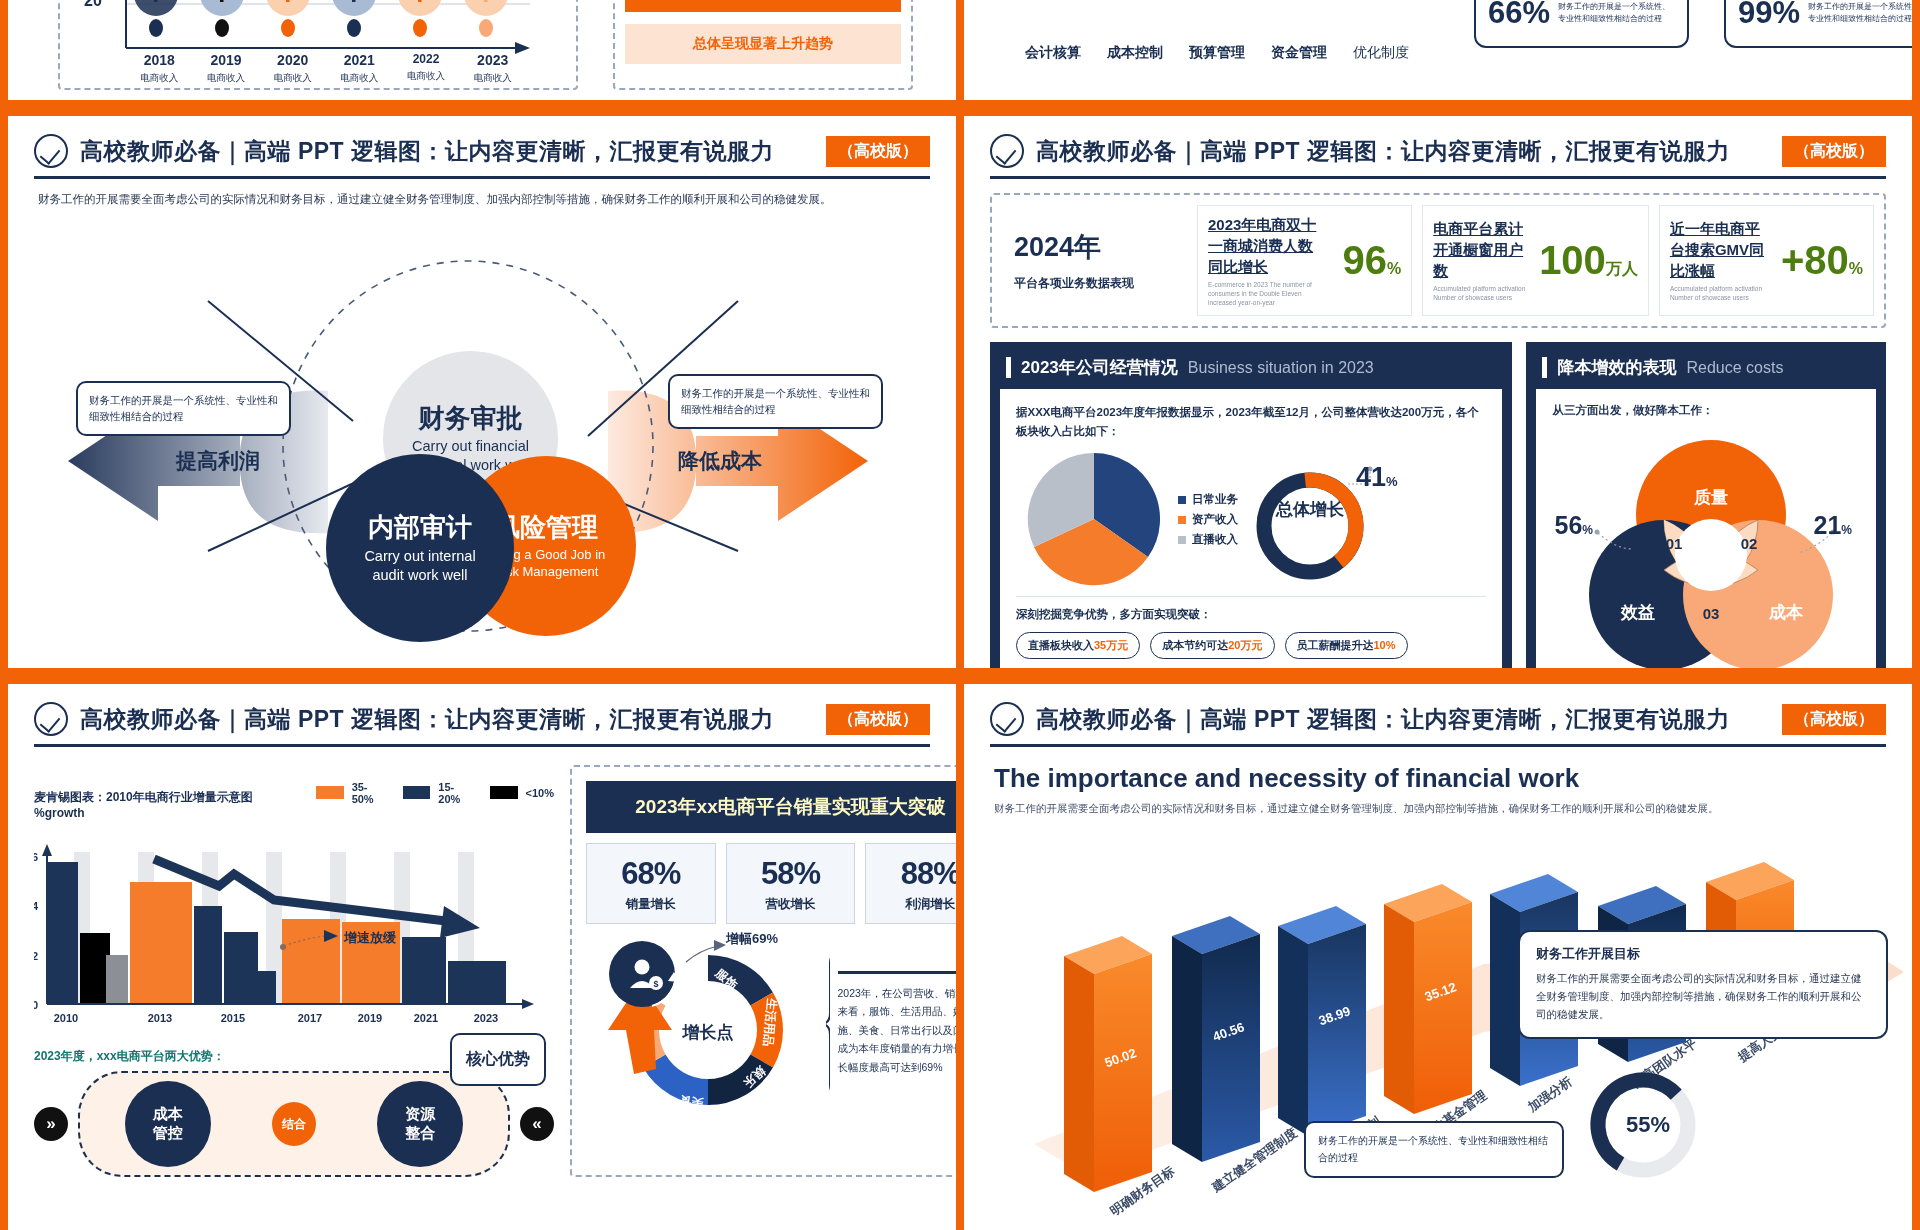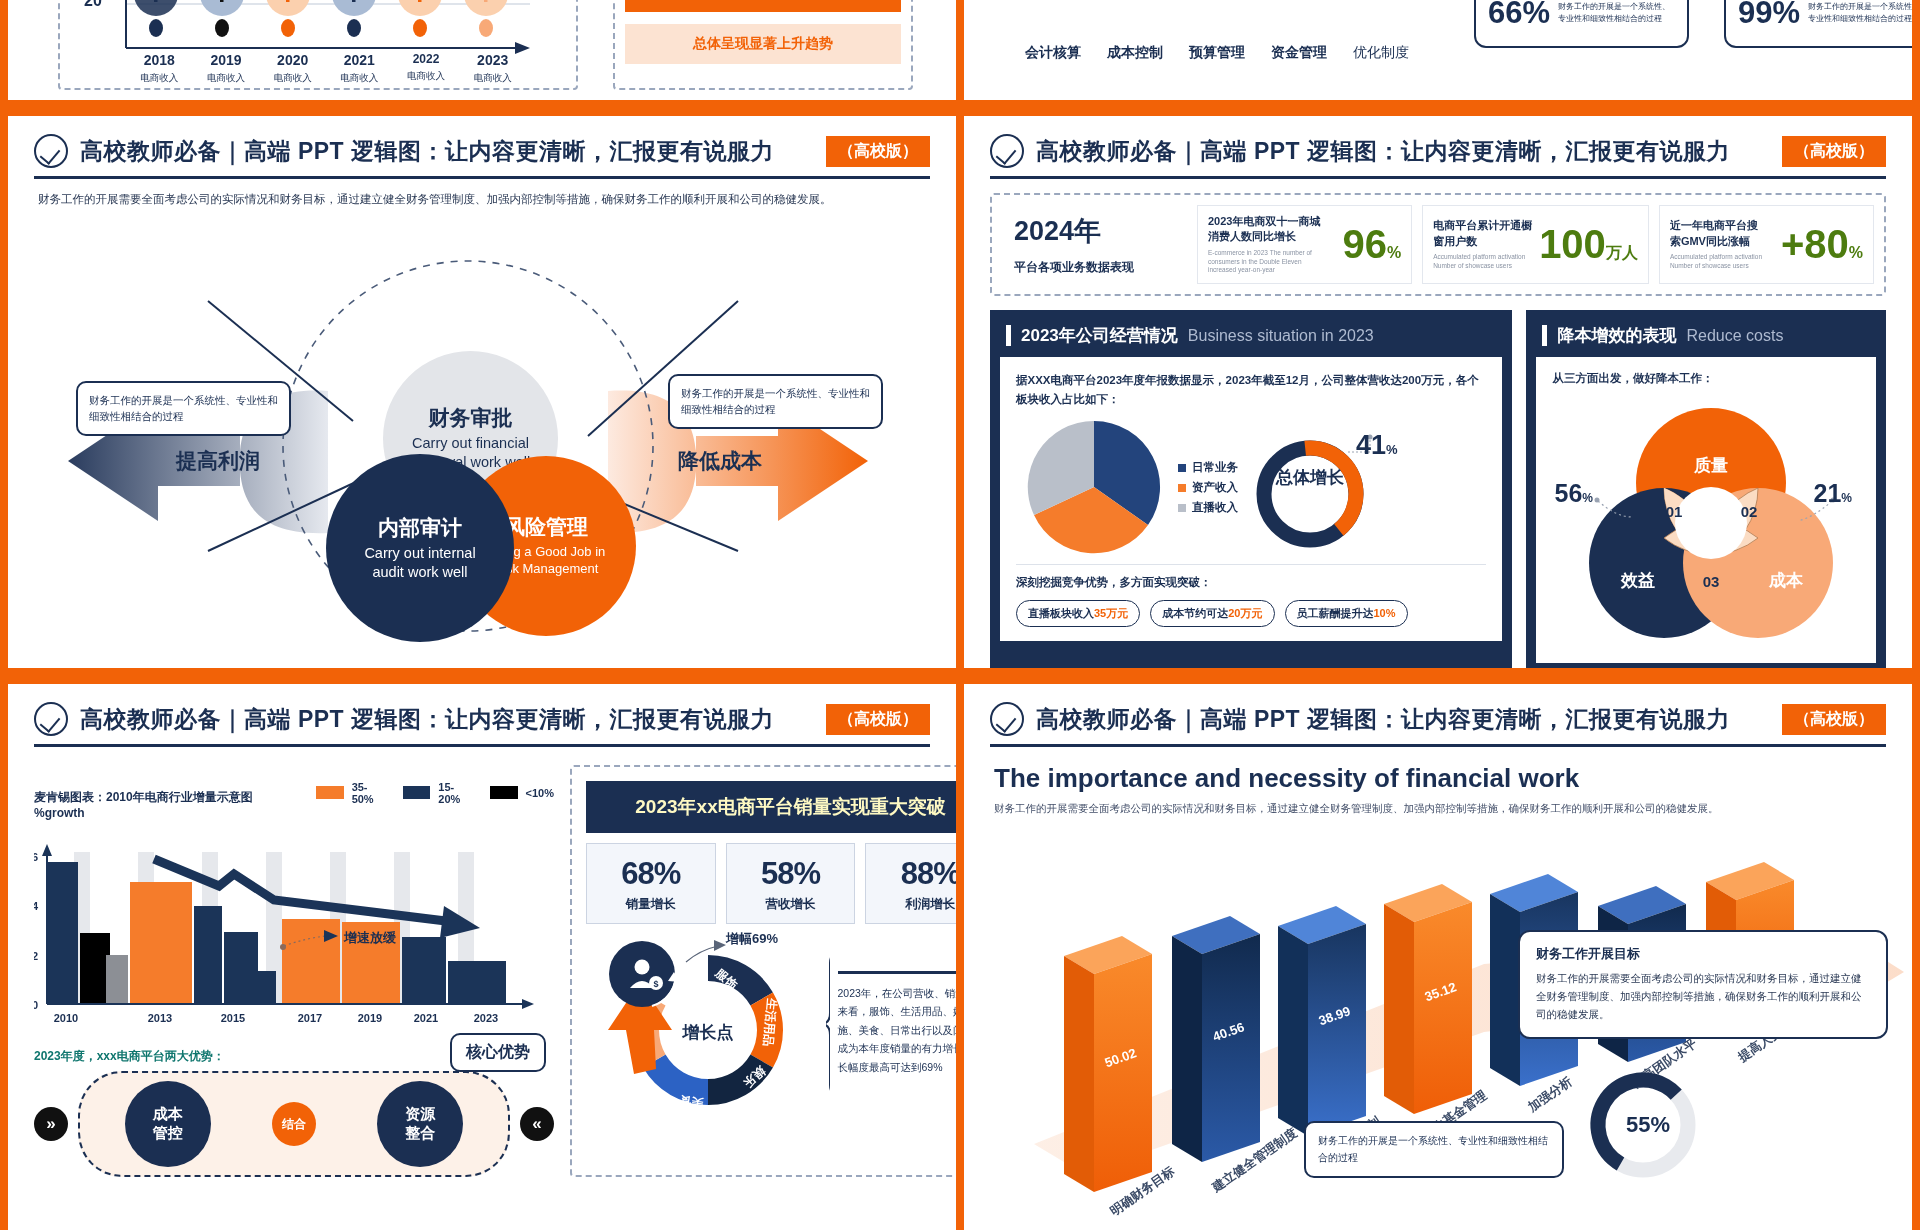--- a/index.html
+++ b/index.html
@@ -35,31 +35,31 @@
   
   .dashed { border:2px dashed #9aa7bd; border-radius:4px; }
 
   
   .bubble { border:2px solid #1B2F52; border-radius:10px; background:#fff;
             font-size:10.5px; color:#1B2F52; line-height:1.55; padding:9px 11px; position:absolute;}
 
   
   .vcircle { position:absolute; border-radius:50%; display:flex; flex-direction:column;
              align-items:center; justify-content:center; text-align:center; }
-  .vc-title{ font-size:21px; font-weight:bold; line-height:1.25;}
+  .vc-title{ font-size:26px; font-weight:bold; line-height:1.25;}
   .vc-sub  { font-size:14.5px; line-height:1.3; margin-top:3px;}
 
   
   .kpi-strip { display:flex; align-items:stretch; gap:10px; padding:10px; }
   .kpi-box { background:#fff; border:1px solid #e3e7ee; flex:1; display:flex;
              align-items:center; padding:8px 10px; gap:6px; }
   .kpi-lead { border-left:5px solid #1B2F52; padding-left:12px; }
   .kpi-yr { font-size:27px; font-weight:bold; color:#1B2F52; }
   .kpi-yr-sub { font-size:12px; color:#1B2F52; font-weight:bold; margin-top:4px;}
-  .kpi-txt { font-size:11px; color:#1B2F52; font-weight:bold; line-height:1.4; }
+  .kpi-txt { font-size:15px; color:#1B2F52; font-weight:bold; line-height:1.4;text-decoration:underline; }
   .kpi-en { font-size:6.5px; color:#8a93a3; line-height:1.35; margin-top:4px; font-weight:normal;}
   .kpi-num { font-size:40px; font-weight:bold; color:#4d7c0f; margin-left:auto; white-space:nowrap;}
   .kpi-num small { font-size:16px; }
   .panel { background:#1B2F52; padding:10px; }
   .panel-h { display:flex; align-items:center; gap:10px; padding:4px 4px 10px 6px;}
   .panel-h .bar { width:5px; height:21px; background:#fff; }
   .panel-h .cn { color:#fff; font-size:17px; font-weight:bold;}
   .panel-h .en { color:#aebad0; font-size:16px;}
   .panel-body { background:#fff; padding:14px 16px; }
 
@@ -477,21 +477,21 @@
 
             <path d="M250 120 Q272 112 292 110" fill="none" stroke="#8a6a5c" stroke-width="1.2" stroke-dasharray="2 3"></path>
             <circle cx="249" cy="121" r="3" fill="#8a6a5c"></circle>
             <polygon points="290,104 304,110 290,116" fill="#1B3458"></polygon>
             <text x="310" y="116" font-size="13" font-weight="bold" fill="#1B2F52" font-family="'Liberation Sans',sans-serif">增速放缓</text>
           </svg>
 
           <div style="font-size:12px;color:#0f766e;font-weight:bold;margin-top:8px;">2023年度，xxx电商平台两大优势：</div>
 
           <div style="position:relative;margin-top:6px;">
-            <div style="position:absolute;right:8px;top:-38px;border:2px solid #1B2F52;border-radius:10px;padding:7px 14px;font-size:16px;font-weight:bold;color:#1B2F52;background:#fff;">核心优势</div>
+            <div style="position:absolute;right:8px;top:-38px;border:2px solid #1B2F52;border-radius:10px;padding:14px 14px;font-size:16px;font-weight:bold;color:#1B2F52;background:#fff;">核心优势</div>
             <div style="display:flex;align-items:center;gap:10px;margin-top:4px;">
               <div class="arrow-badge">»</div>
               <div style="flex:1;border:2px dashed #1B2F52;border-radius:44px;background:#FDF1E8;display:flex;align-items:center;justify-content:space-around;padding:8px 14px;">
                 <div class="adv-circle">
                     <span>成本</span>
                     <span>管控</span>
                   </div>
                 <div class="adv-mid">结合</div>
                 <div class="adv-circle">
                     <span>资源</span>

